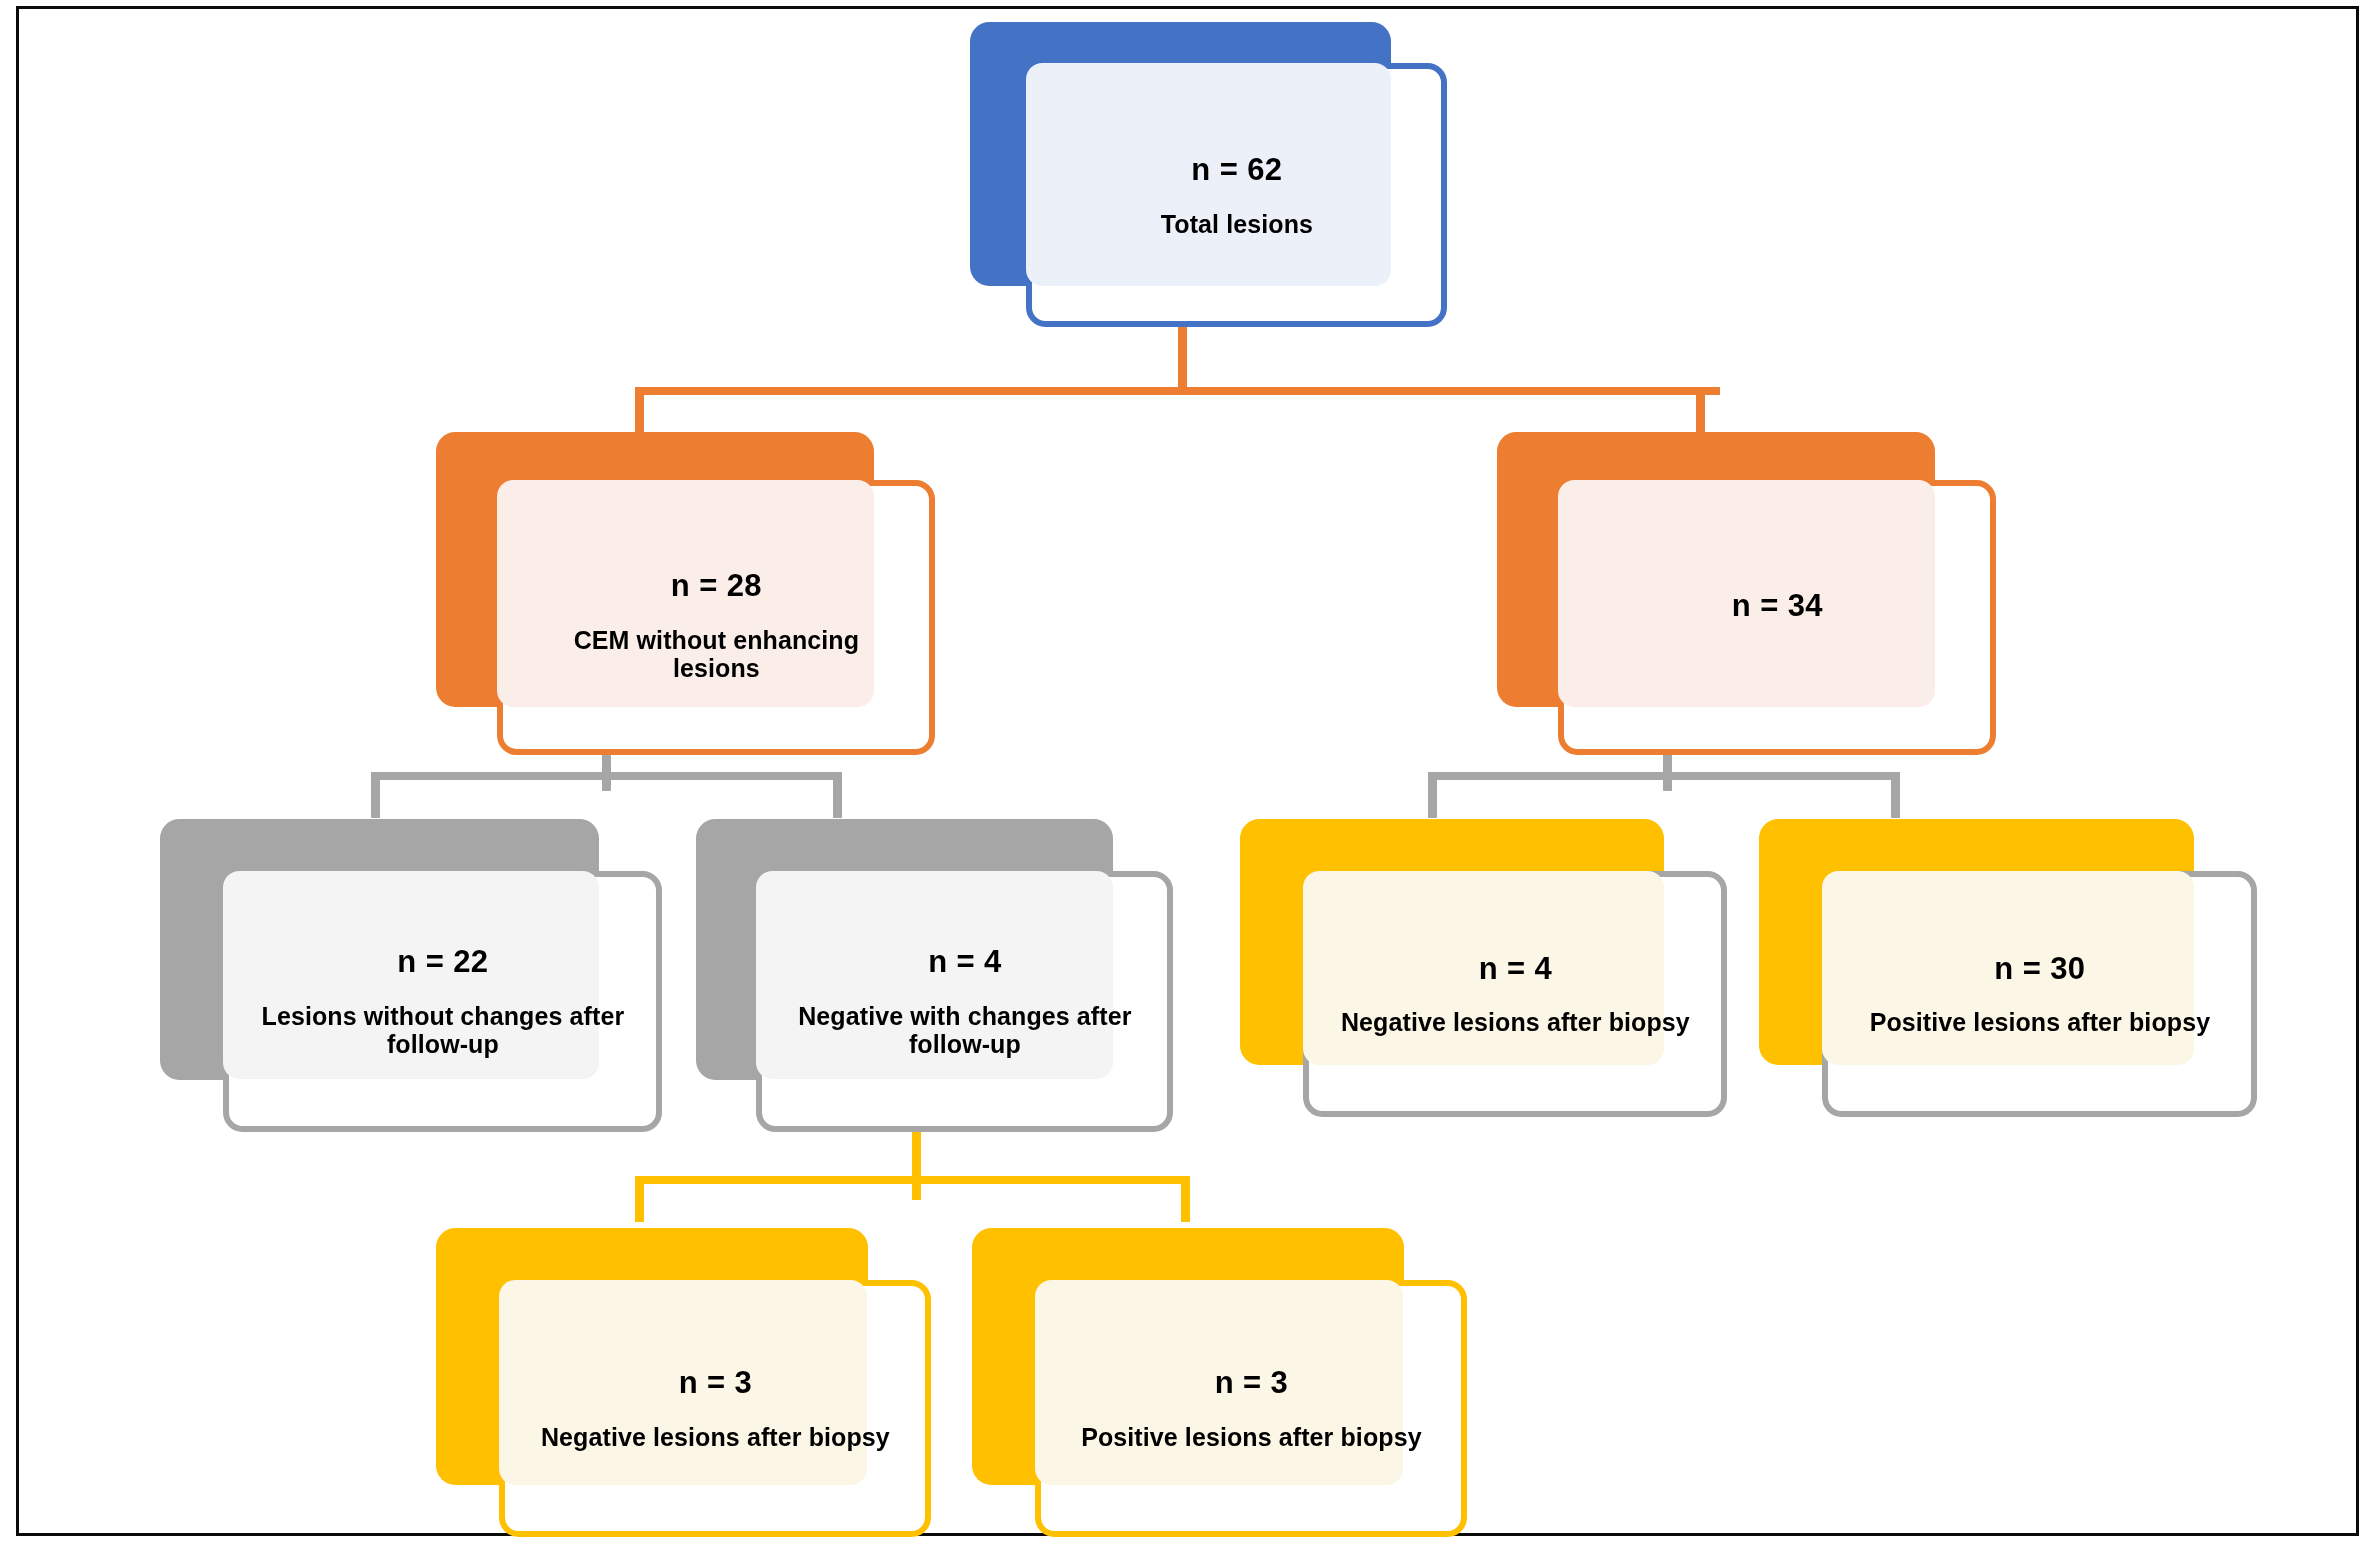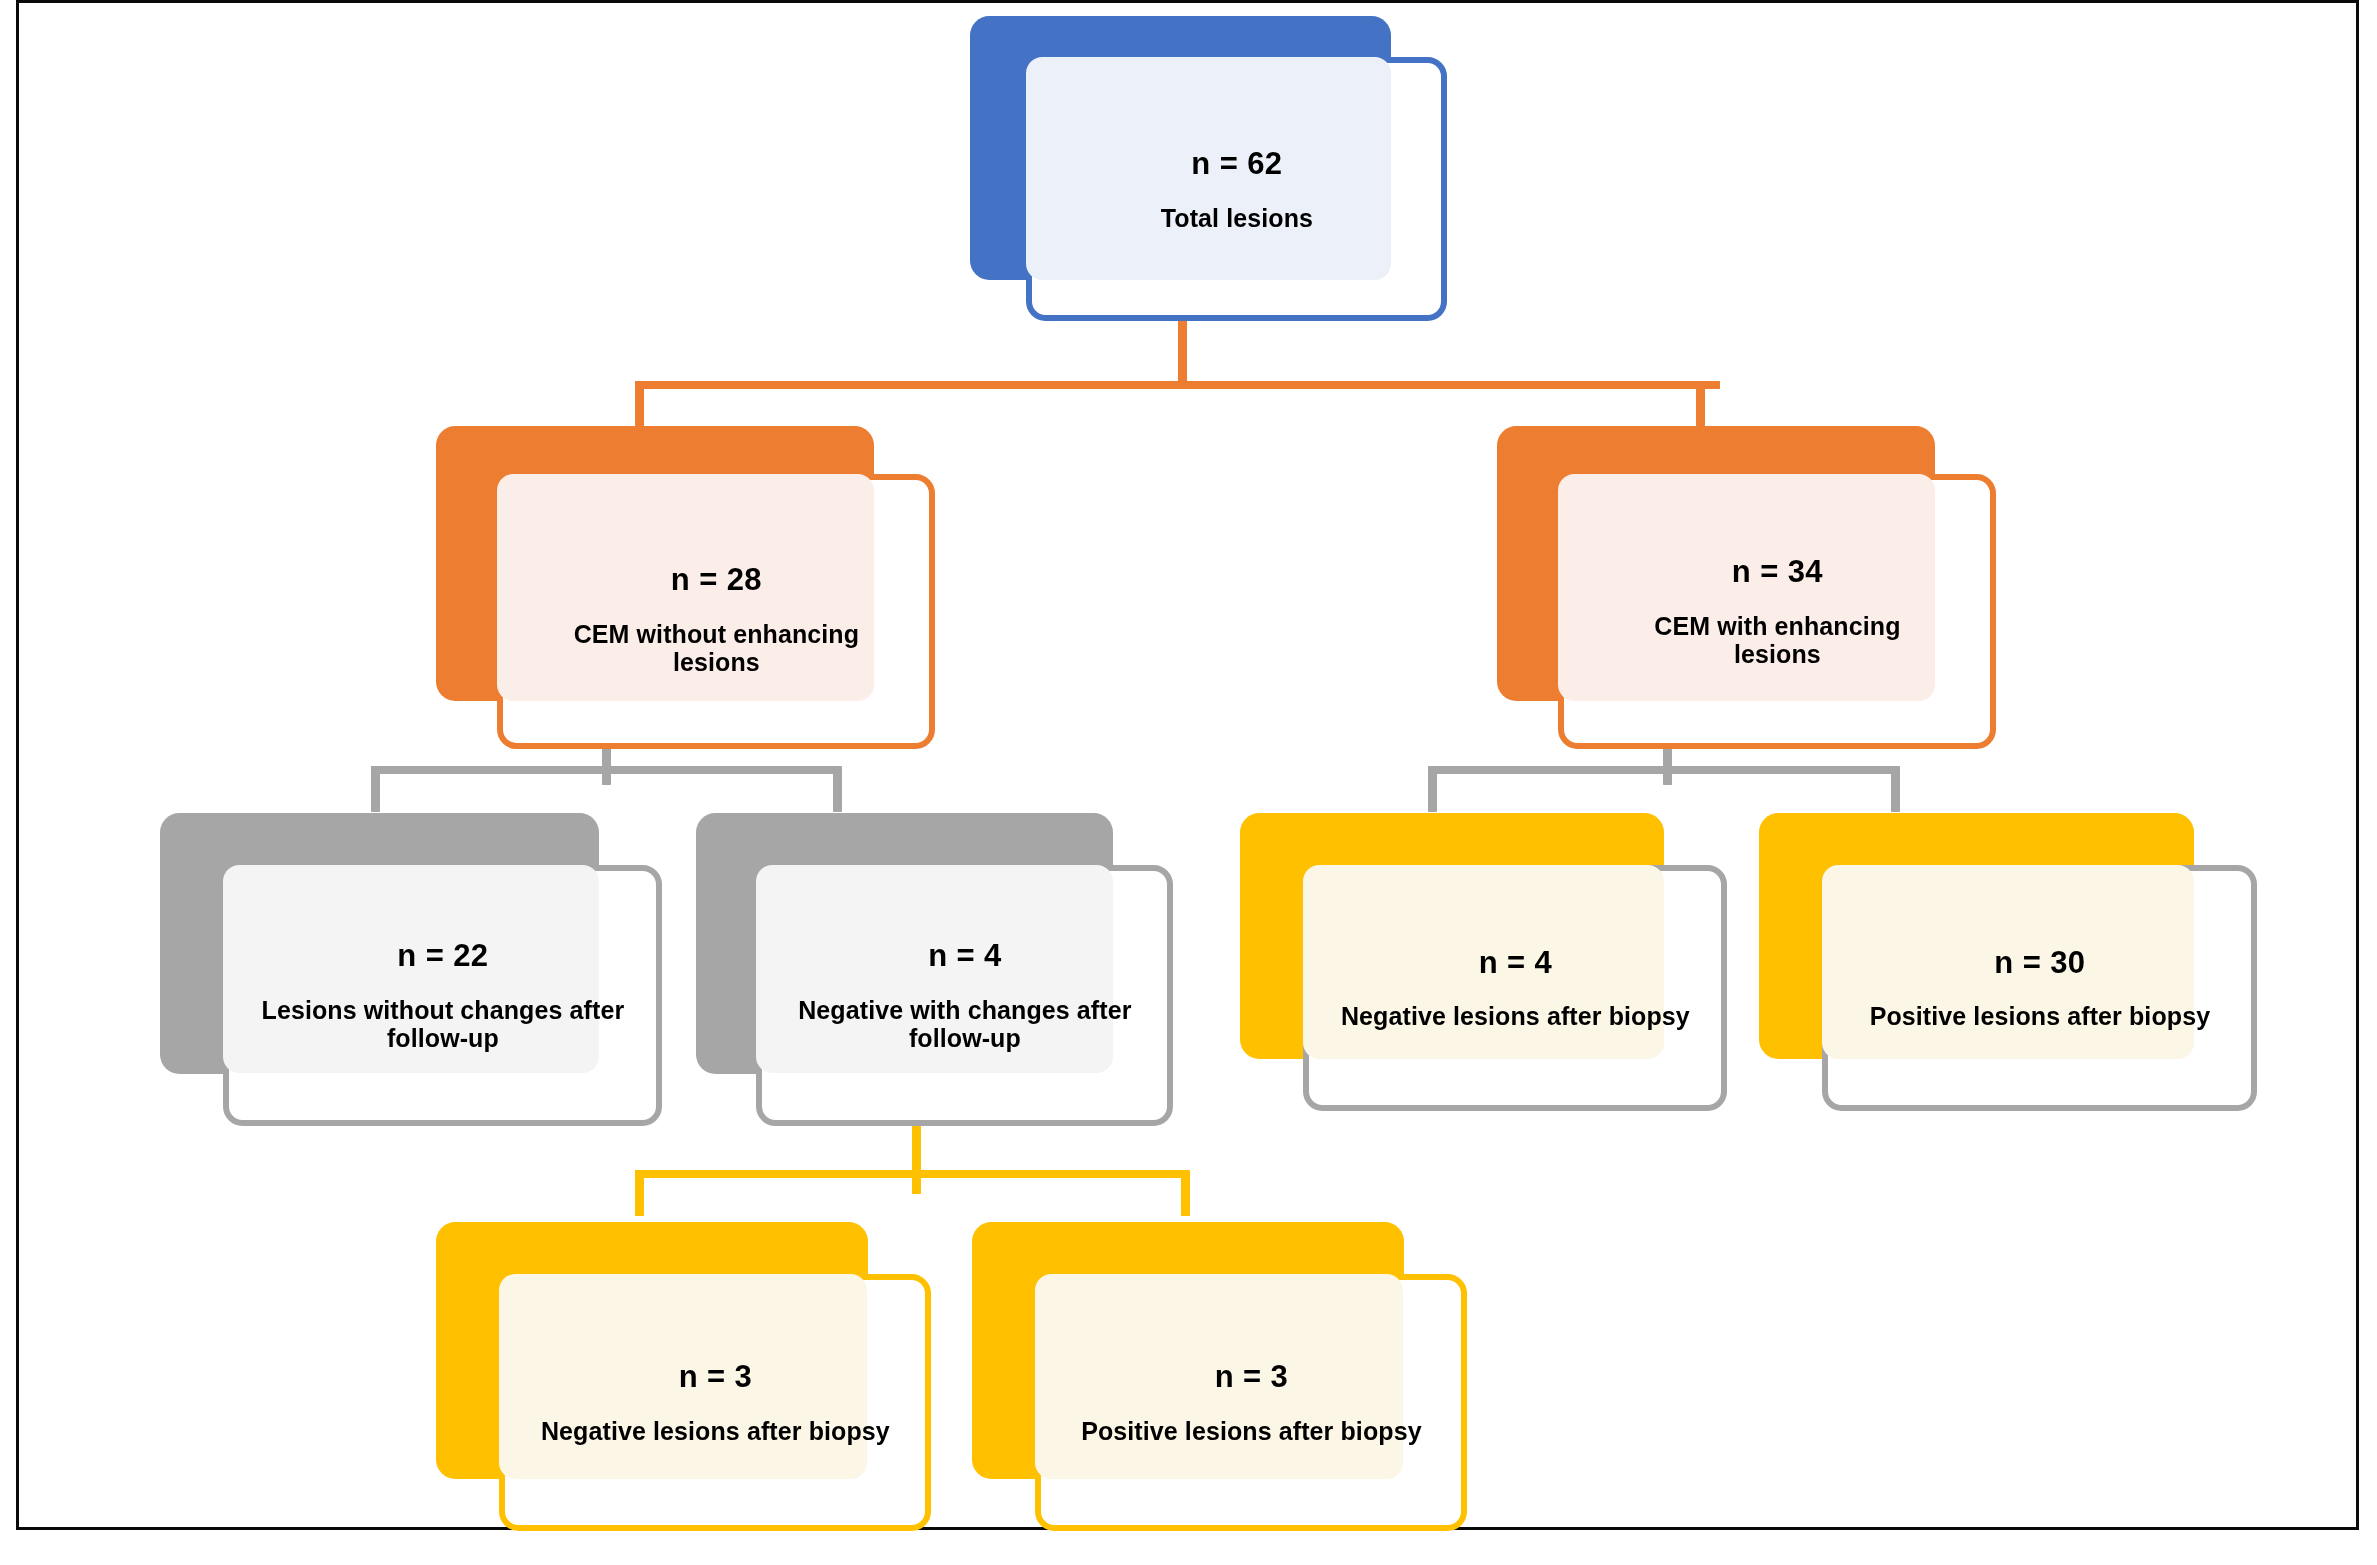--- a/index.html
+++ b/index.html
@@ -1,18 +1,18 @@
 <!DOCTYPE html>
 <html style="font-size:12px"><head>
 <meta charset="utf-8">
 <style>
   html,body{margin:0;padding:0;background:#ffffff;}
   body{font-family:"Liberation Sans", sans-serif;}
   #page{position:relative;width:2377px;height:1565px;background:#ffffff;overflow:hidden;}
-  #frame{position:absolute;left:16.4px;top:0;width:2343px;height:1530px;
+  #frame{position:absolute;left:16.4px;top:6px;width:2343px;height:1530px;
          border:3.7px solid #0a0a0a;box-sizing:border-box;background:#ffffff;}
   .node{position:absolute;}
   
   .node .plate{position:absolute;left:0;top:0;border-radius:19.4px;}
   
   .node .card{position:absolute;border-radius:19.4px;background:#ffffff;box-sizing:border-box;}
   
   .node .fill{position:absolute;left:0;top:0;border-radius:16.4px;}
   .node .txt{position:absolute;left:0;top:0;width:100%;height:100%;
              display:flex;flex-direction:column;align-items:center;justify-content:center;
@@ -76,21 +76,20 @@
       <div class="lbl" style="max-width:313px;">CEM without enhancing lesions</div>
     </div>
   </div>
 
   <div class="node" style="left:1478px;top:423px;width:575px;height:324px;">
     <div class="plate" style="width:438px;height:275px;background:#ED7D31;"></div>
     <div class="card" style="left:61px;top:48px;width:438px;height:275px;border:6px solid #ED7D31;"></div>
     <div class="fill" style="left:61px;top:48px;width:377px;height:227px;background:#FBEEE8;"></div>
     <div class="txt" style="left:61px;top:48px;width:438px;height:275px;">
       <div class="n">n = 34</div>
-      <div class="lbl" style="max-width:283px;">CEM with enhancing lesions</div>
     </div>
   </div>
 
   <div class="node" style="left:141px;top:810px;width:408px;height:313px;">
     <div class="plate" style="width:439px;height:261px;background:#A6A6A6;"></div>
     <div class="card" style="left:63px;top:52px;width:439px;height:261px;border:6px solid #A6A6A6;"></div>
     <div class="fill" style="left:63px;top:52px;width:376px;height:208px;background:#F4F4F4;"></div>
     <div class="txt" style="left:63px;top:52px;width:439px;height:261px;">
       <div class="n">n = 22</div>
       <div class="lbl" style="max-width:365px;">Lesions without changes after follow-up</div>

